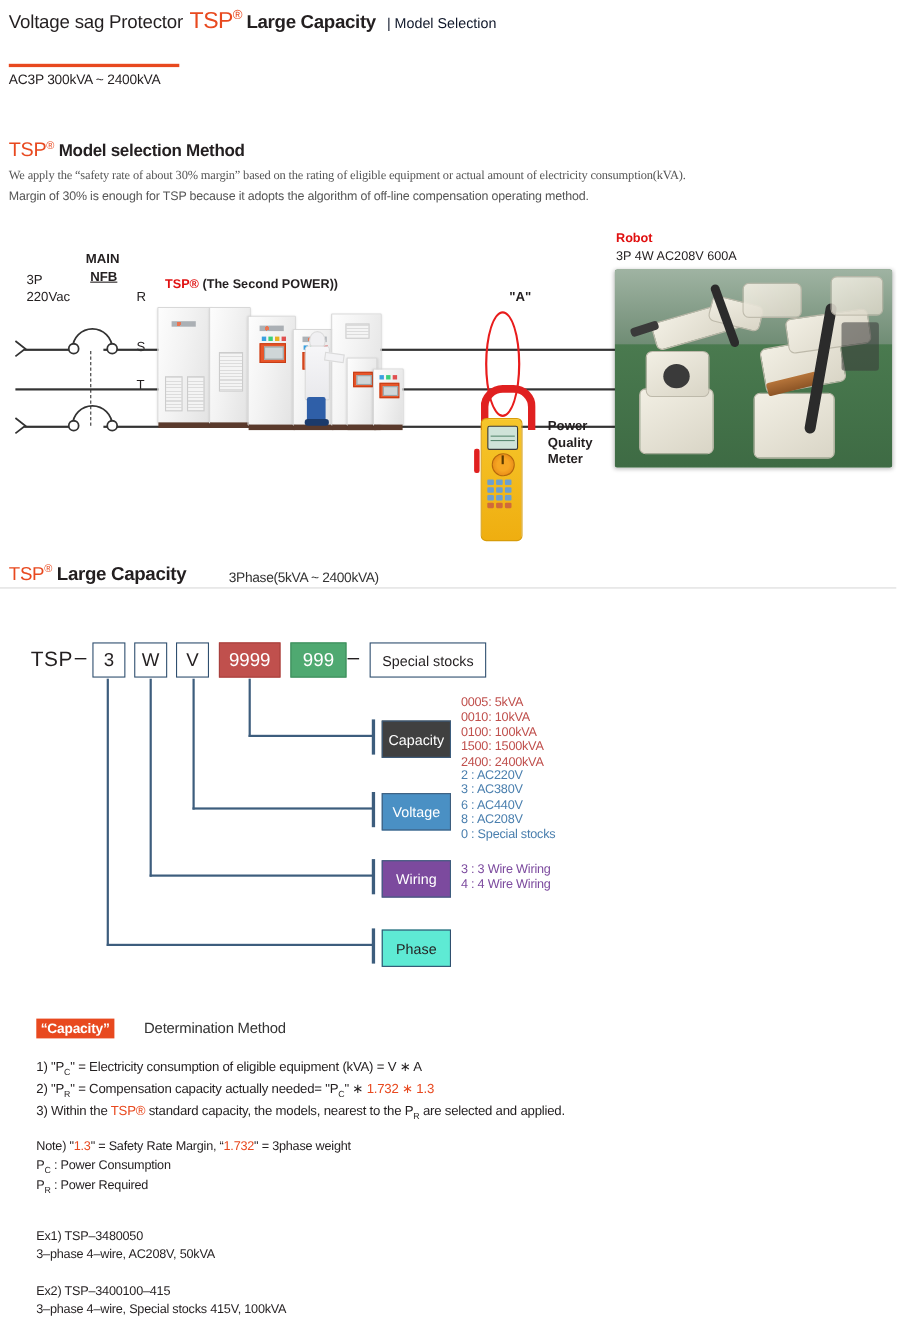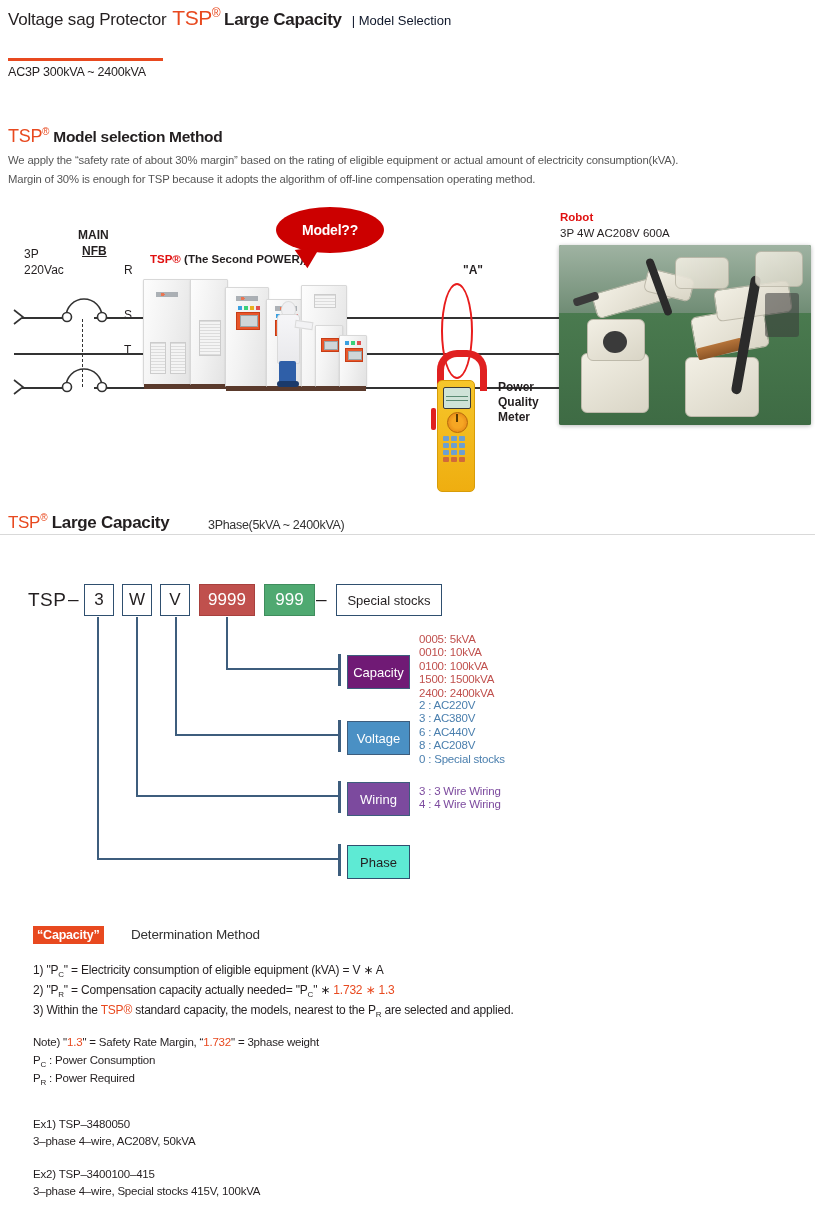--- a/index.html
+++ b/index.html
@@ -18,21 +18,21 @@
 
   #header-rule{left:8px;top:58px;width:155px;height:3px;background:#E8491F;}
   #header-sub{left:8px;top:65px;font-size:12.5px;color:#231f20;letter-spacing:-0.2px;}
 
   
   #sec1-title{left:8px;top:126px;font-size:16px;letter-spacing:-0.3px;}
   #sec1-title .t1{color:#E8491F;font-size:18px;}
   #sec1-title .t1 sup{font-size:10px;}
   #sec1-title .t2{color:#231f20;font-weight:600;font-size:15.5px;}
   .sec1-p{left:8px;font-size:11.3px;color:#555;letter-spacing:-0.15px;}
-  #sec1-p1{top:154px;}
+  #sec1-p1{top:154px;font-family:Liberation Serif, serif;}
   #sec1-p2{top:173px;}
 
   
   #diagram{left:0;top:195px;width:815px;height:300px;}
 
   .wire{position:absolute;background:#333;height:1.5px;}
   .lbl{position:absolute;font-size:12px;color:#231f20;padding-left:20px;}
   .lbl.b{font-weight:bold;}
 
   
@@ -122,21 +122,21 @@
   .cbox.green{background:#4FA971;border:1.3px solid #3f8d5d;color:#fff;font-weight:500;}
   .cbox.wide{background:#fff;border:1.3px solid #2f4f6f;color:#231f20;font-size:13px;}
 
   
   .cline{position:absolute;background:#3d5d7d;}
   .stub{position:absolute;width:3px;background:#3d5d7d;}
 
   
   .lbox{position:absolute;height:34px;display:flex;align-items:center;justify-content:center;
         box-sizing:border-box;font-size:13px;color:#fff;font-weight:500;}
-  .lbox.cap{background:#701a75;border:1.5px solid #3d5d7d;}
+  .lbox.cap{background:#404040;border:1.5px solid #3d5d7d;}
   .lbox.vol{background:#4A90C4;border:1.5px solid #3d5d7d;}
   .lbox.wir{background:#7C4A9E;border:1.5px solid #3d5d7d;}
   .lbox.pha{background:#5eead4;border:1.5px solid #2f4f6f;color:#231f20;}
   .legtxt{position:absolute;font-size:11.5px;line-height:13.4px;letter-spacing:-0.2px;}
   .legtxt.red{color:#C0504D;}
   .legtxt.blue{color:#4A7FAE;}
   .legtxt.pur{color:#7C4A9E;}
 
   
   #cap-badge{left:33px;top:926px;background:#E8491F;color:#fff;font-size:12.5px;
@@ -271,24 +271,20 @@
     </div>
     <div id="person" style="left:132px;top:24px;">
       <div class="head"></div>
         <div class="body"></div>
         <div class="arm"></div>
       <div class="legs"></div>
         <div class="shoe"></div>
     </div>
   </div>
 
-  <div id="balloon" style="left:276px;top:12px;">
-    <span>Model??</span>
-    <div class="tail"></div>
-  </div>
 
   <div class="lbl b" style="left:443px;top:68px;font-size:12px;">"A"</div>
   <div id="ellipseA" style="left:441px;top:88px;"></div>
 
   <div id="meter" style="left:434px;top:155px;">
     <div class="jawArc"></div>
     <div class="body">
       <div class="lcd">
           <i></i>
           <i style="top:12px;"></i>

